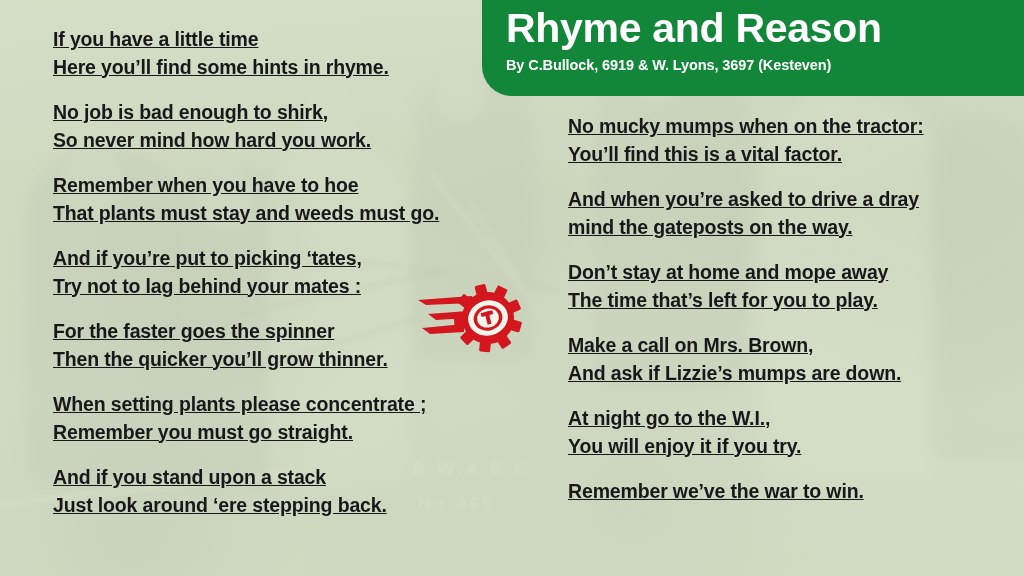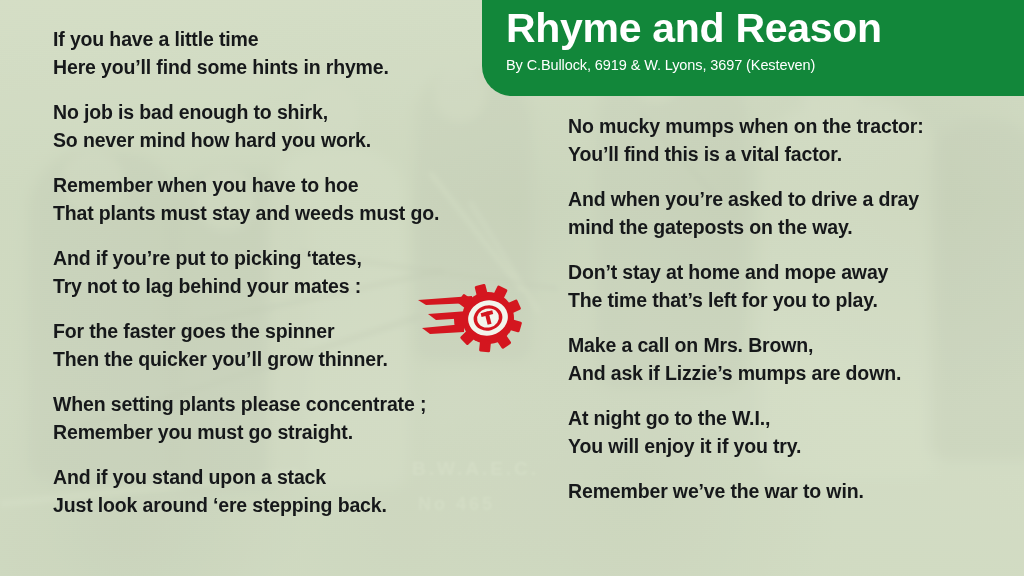--- a/index.html
+++ b/index.html
@@ -103,21 +103,21 @@
     color:#ffffff;
     font-size:41px;
     font-weight:700;
     letter-spacing:-.3px;
     line-height:1.12;
     white-space:nowrap;
   }
   .poster-byline {
     color:#ffffff;
     font-size:14.5px;
-    font-weight:400;
+    font-weight:700;
     letter-spacing:-.1px;
     margin-top:5px;
     white-space:nowrap;
   }
 
   
   .col {
     position:absolute;
     z-index:5;
   }
@@ -127,20 +127,21 @@
   .stanza { margin-bottom:18px; }
   .stanza:last-child { margin-bottom:0; }
 
   .line {
     color:#16181a;
     font-size:19.5px;
     font-weight:700;
     line-height:27.5px;
     letter-spacing:-.15px;
     white-space:nowrap;
+    text-decoration:underline;
   }
   .col-right .line { font-size:19.5px; line-height:27.5px; }
 
   
   .cog-emblem {
     position:absolute;
     left:418px; top:276px;
     width:112px; height:84px;
     z-index:7;
   }

